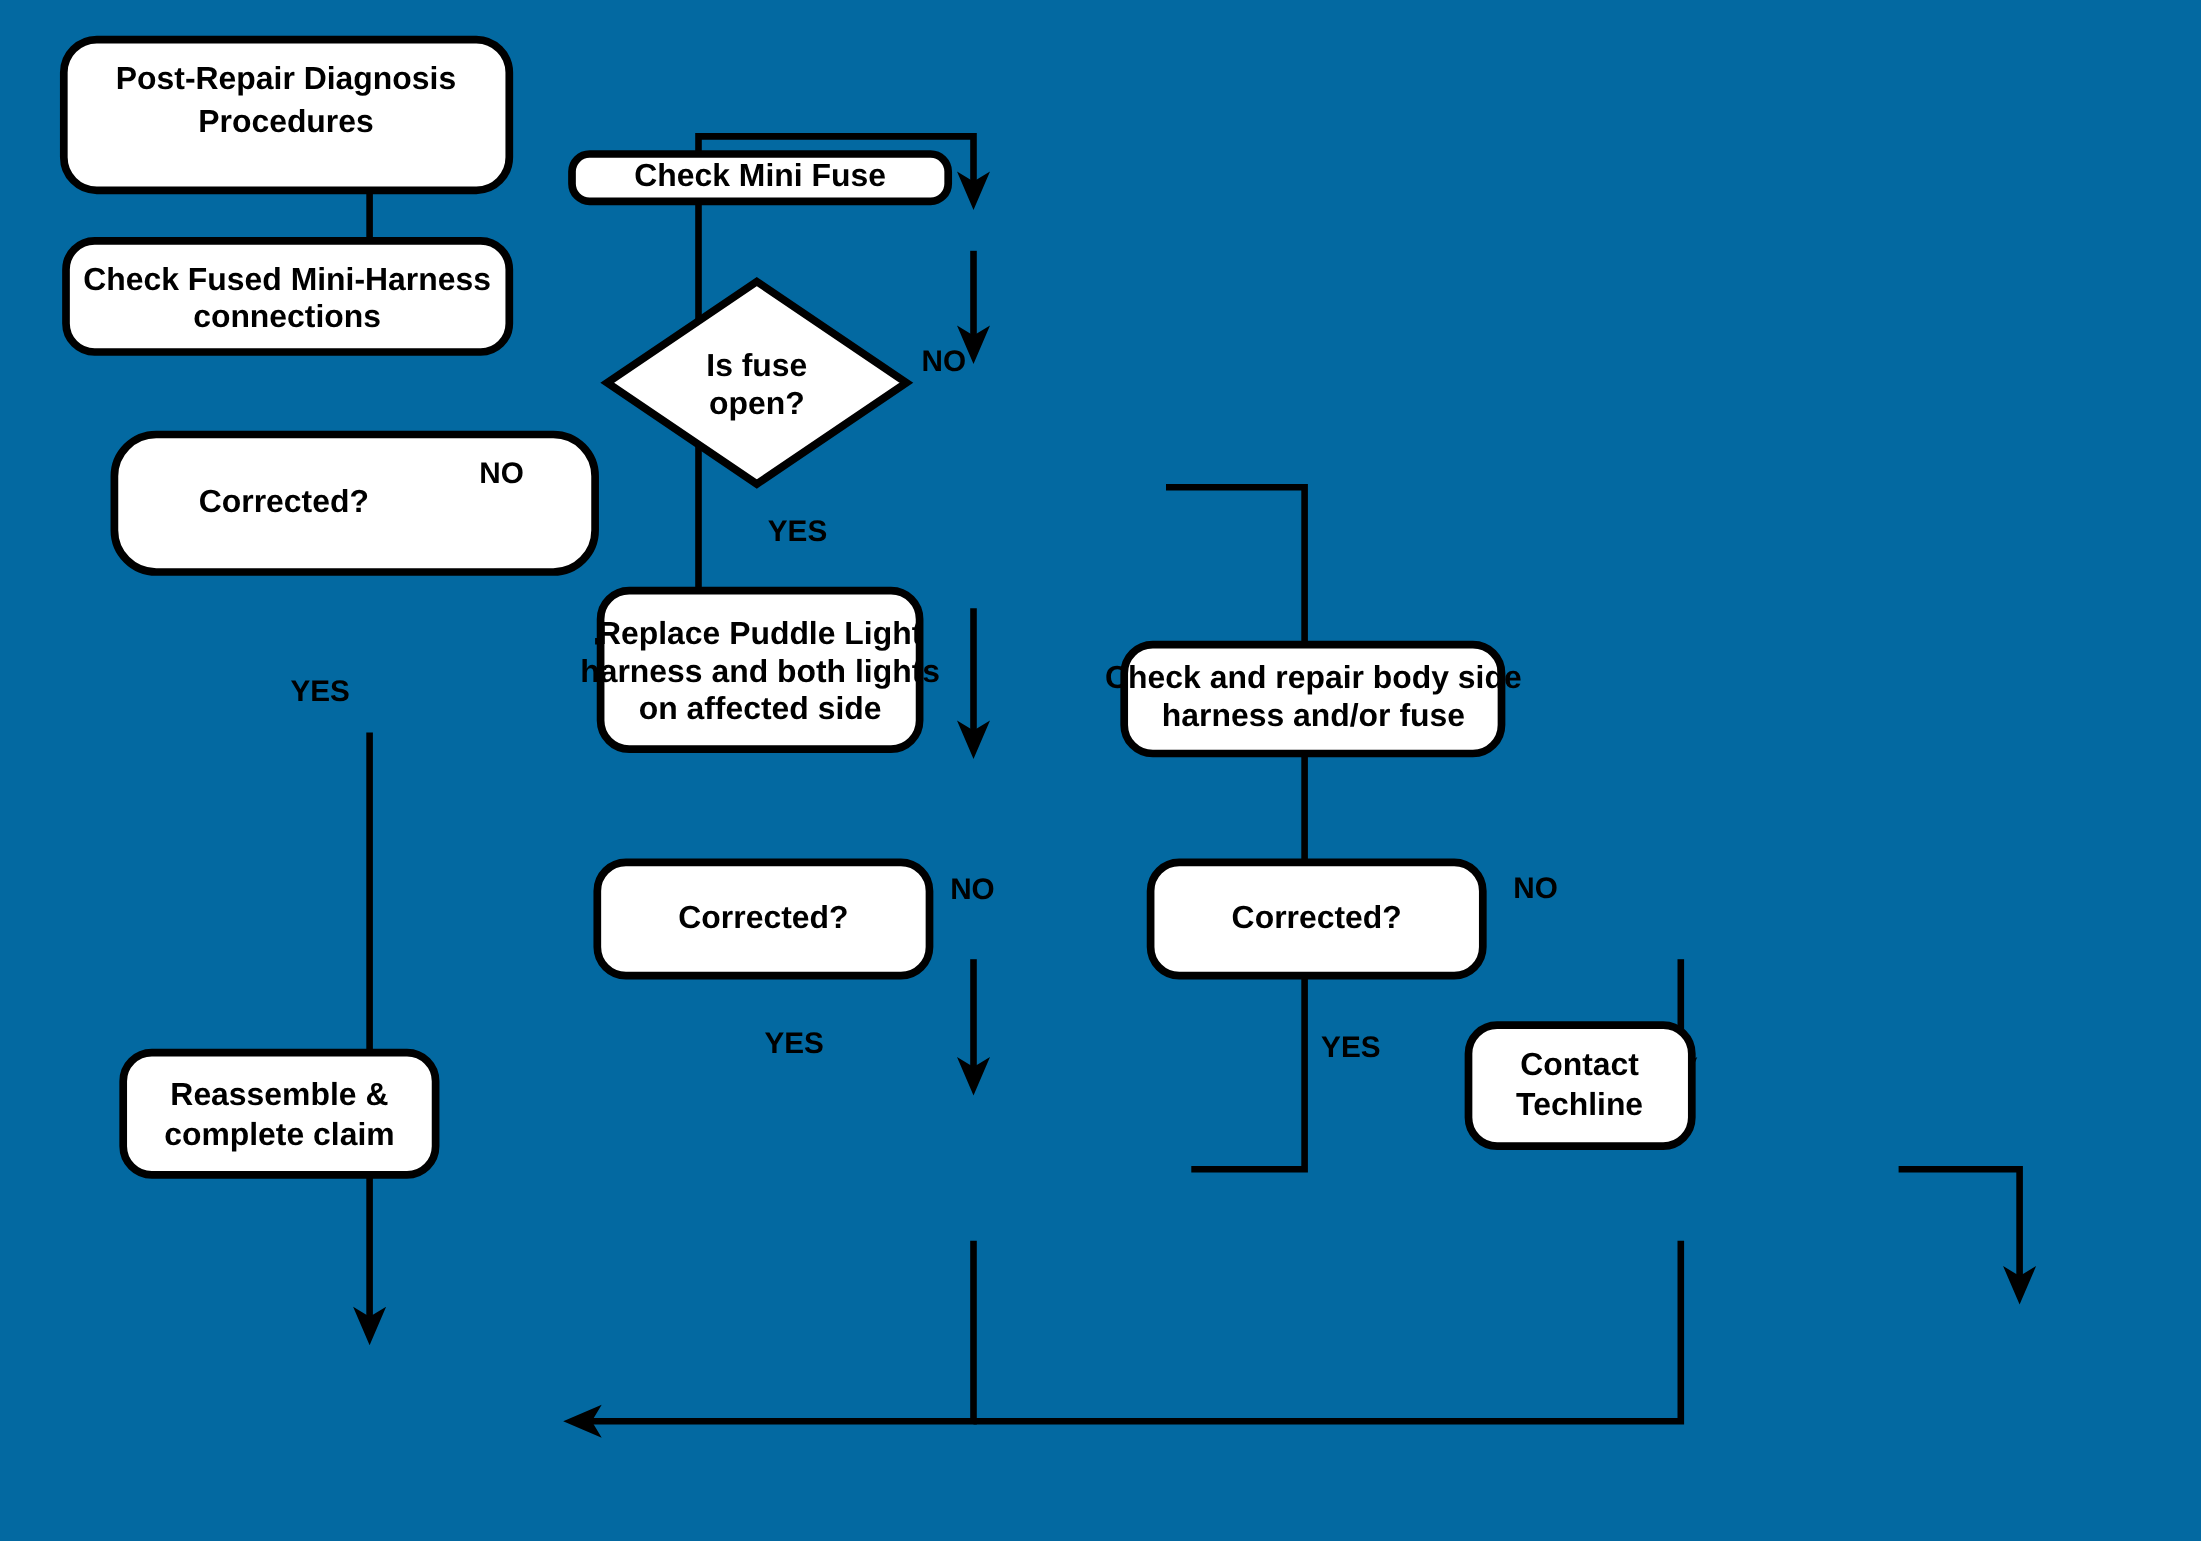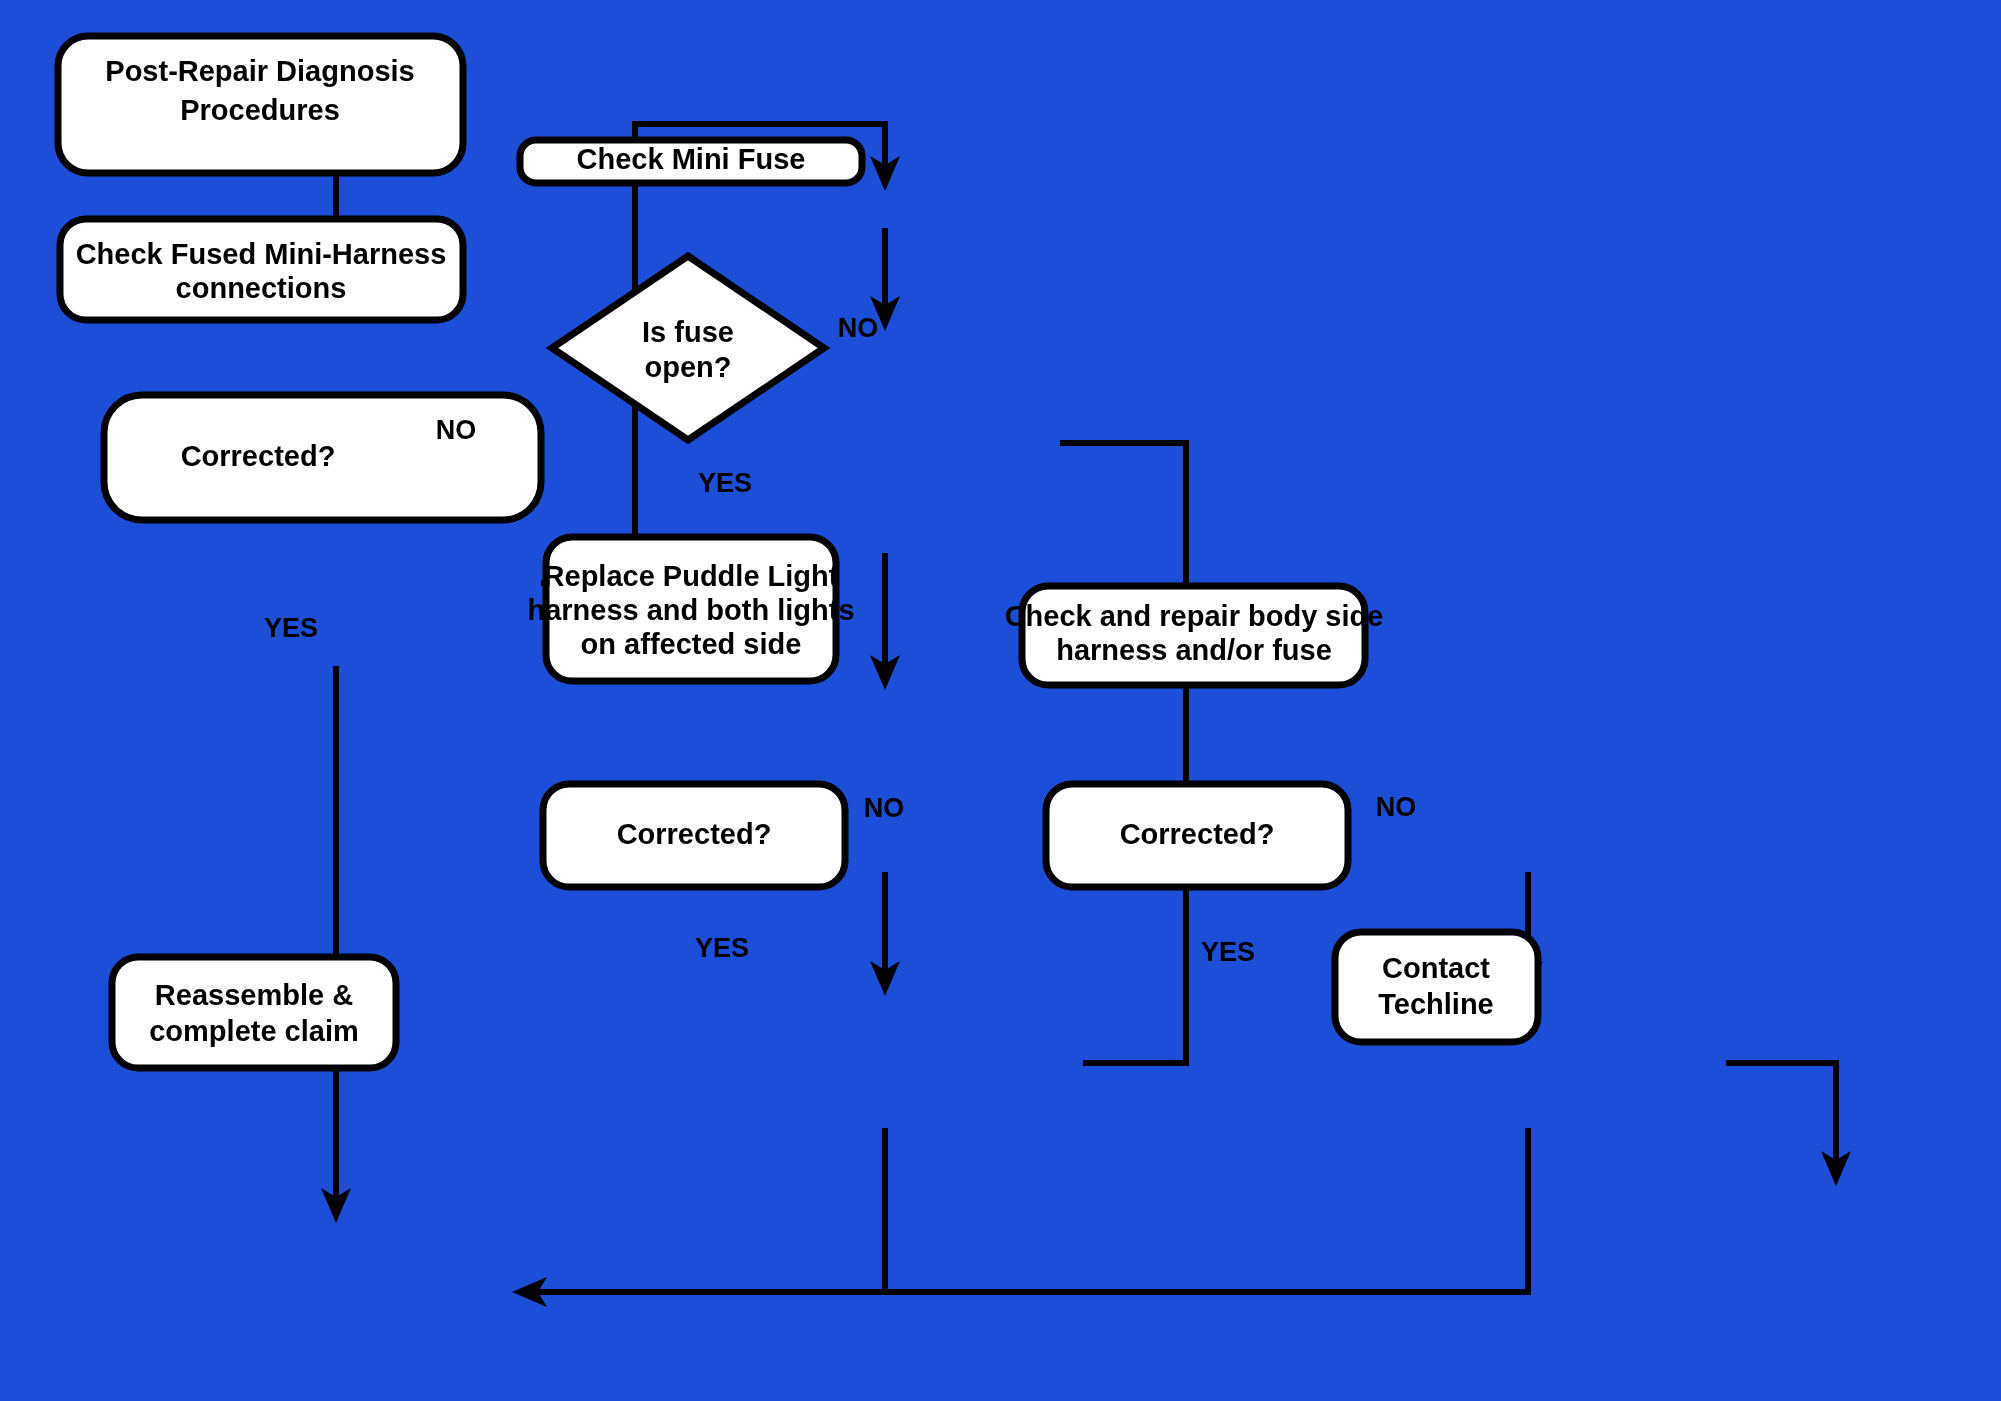--- a/index.html
+++ b/index.html
@@ -10,21 +10,21 @@
   body {
     width: 2001px;
     height: 1401px;
     overflow: hidden;
     font-family: "Liberation Sans", sans-serif;
   }
   #flowchart-root {
     position: relative;
     width: 2001px;
     height: 1401px;
-    background: #1d4ed8;
+    background: #0369a1;
   }
   svg.chart-canvas {
     position: absolute;
     top: 0;
     left: 0;
     width: 2001px;
     height: 1401px;
     display: block;
   }
   .node-shape {

